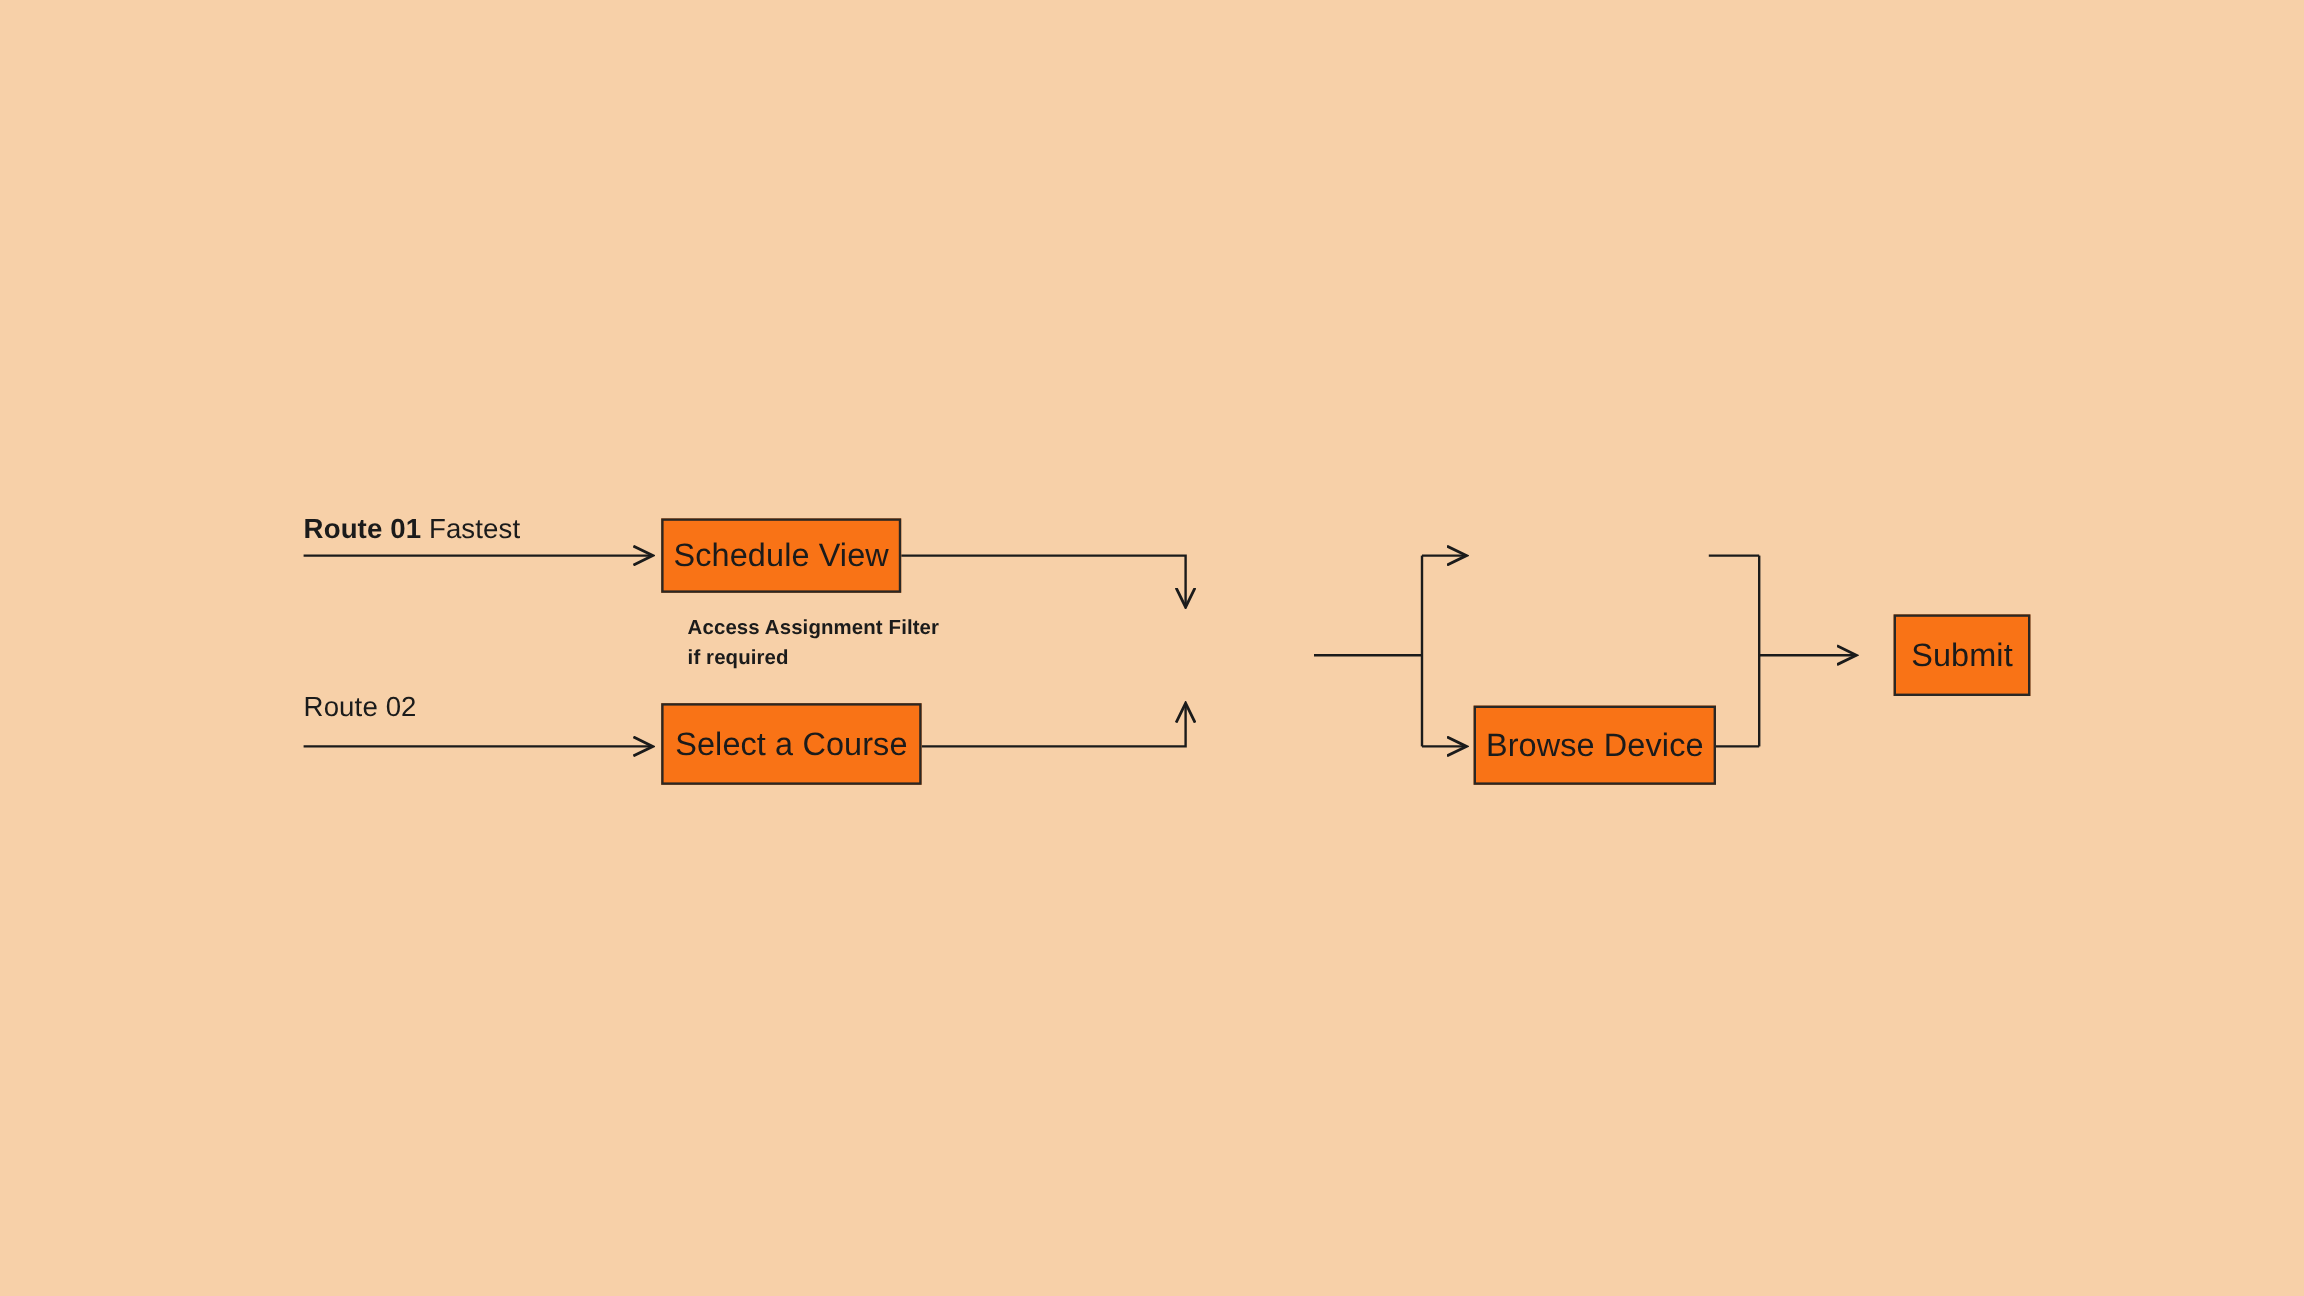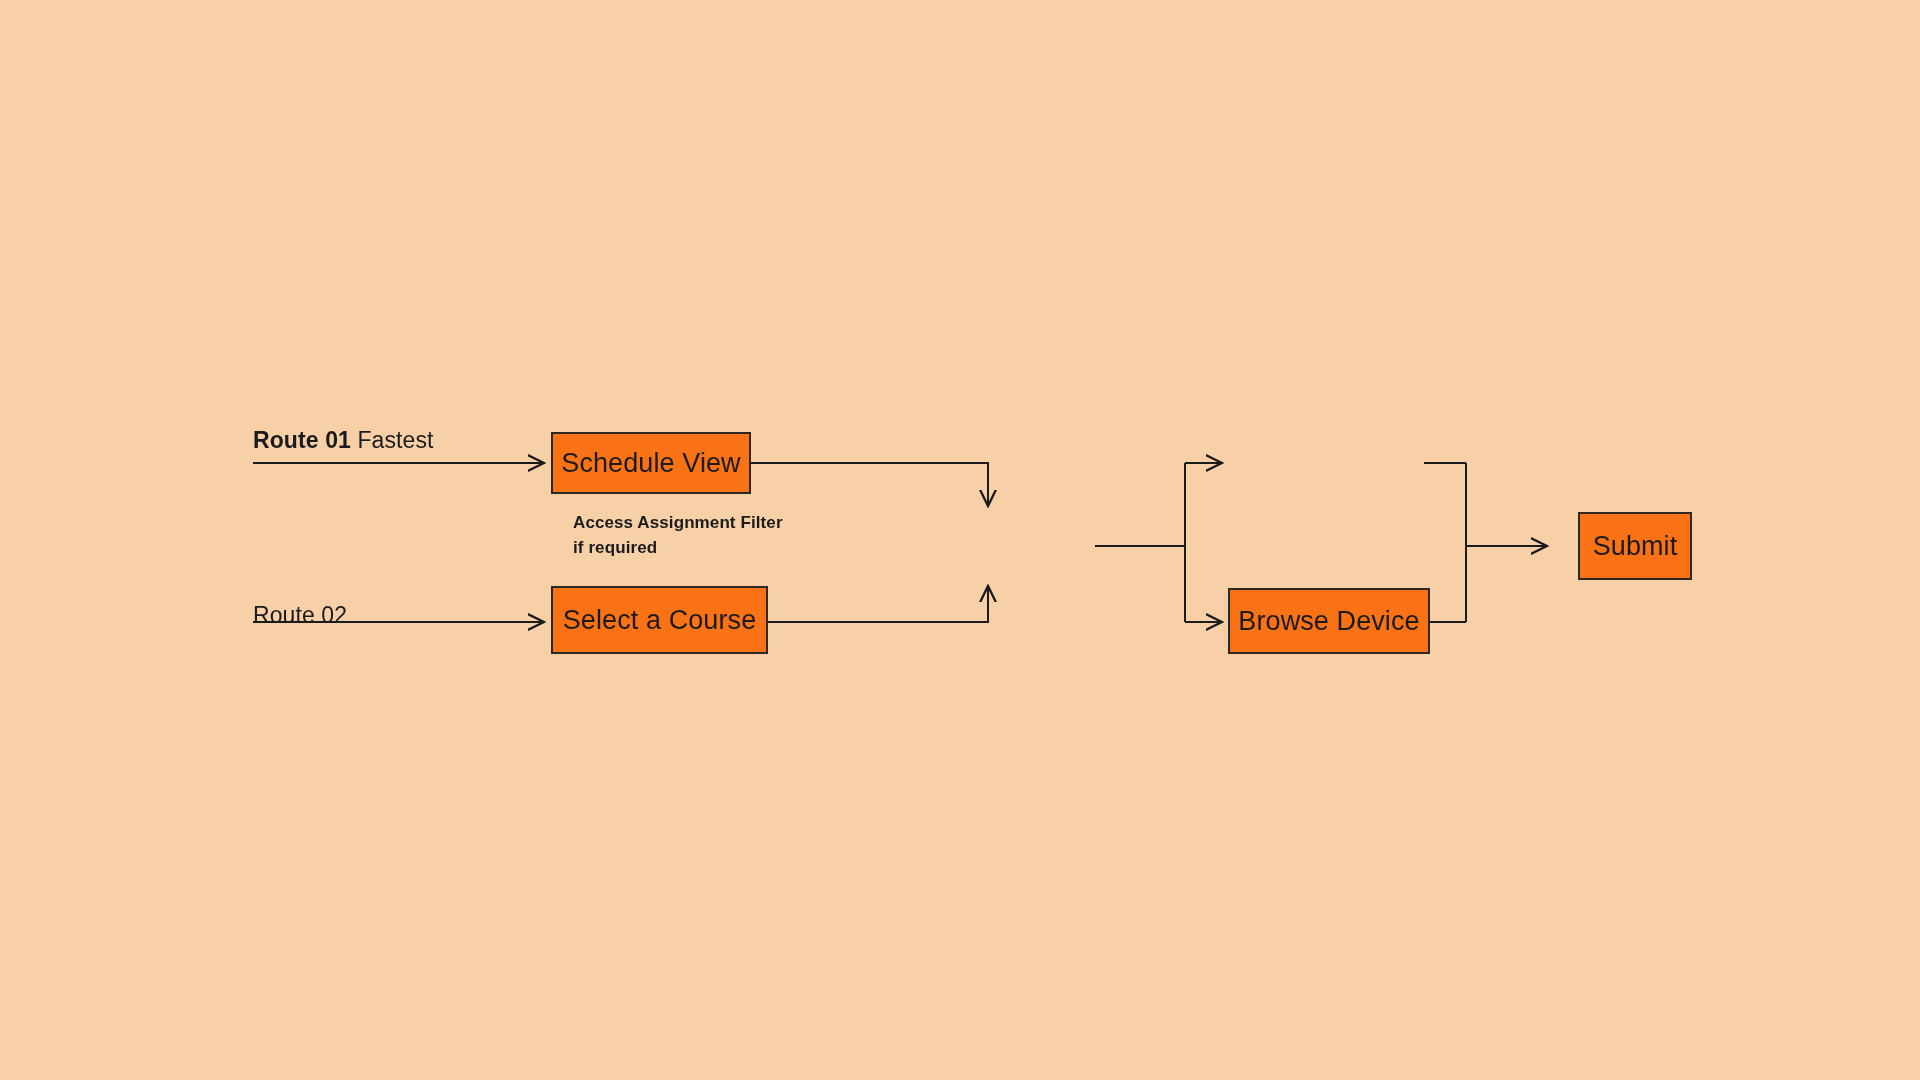--- a/index.html
+++ b/index.html
@@ -92,21 +92,21 @@
       <path d="M 1430 622 L 1466 622"></path>
       <path d="M 1466 463 L 1466 622"></path>
       <path d="M 1466 546 L 1547 546" marker-end="url(#arrow)"></path>
     </g>
   </svg>
 
   <div class="route-label" style="left:253px; top:427px;">
     <span class="strong">Route 01</span><span class="light"> Fastest</span>
   </div>
 
-  <div class="route-label" style="left:253px; top:602px;">
+  <div class="route-label" style="left:253px; top:576px;">
     <span class="light">Route 02</span><span class="light"></span>
   </div>
 
   <div class="node" style="left:551px; top:432px; width:200px; height:62px;">Schedule View</div>
 
   <div class="node" style="left:551px; top:586px; width:217px; height:68px;">Select a Course</div>
 
 
 
   <div class="node" style="left:1228px; top:588px; width:202px; height:66px;">Browse Device</div>

